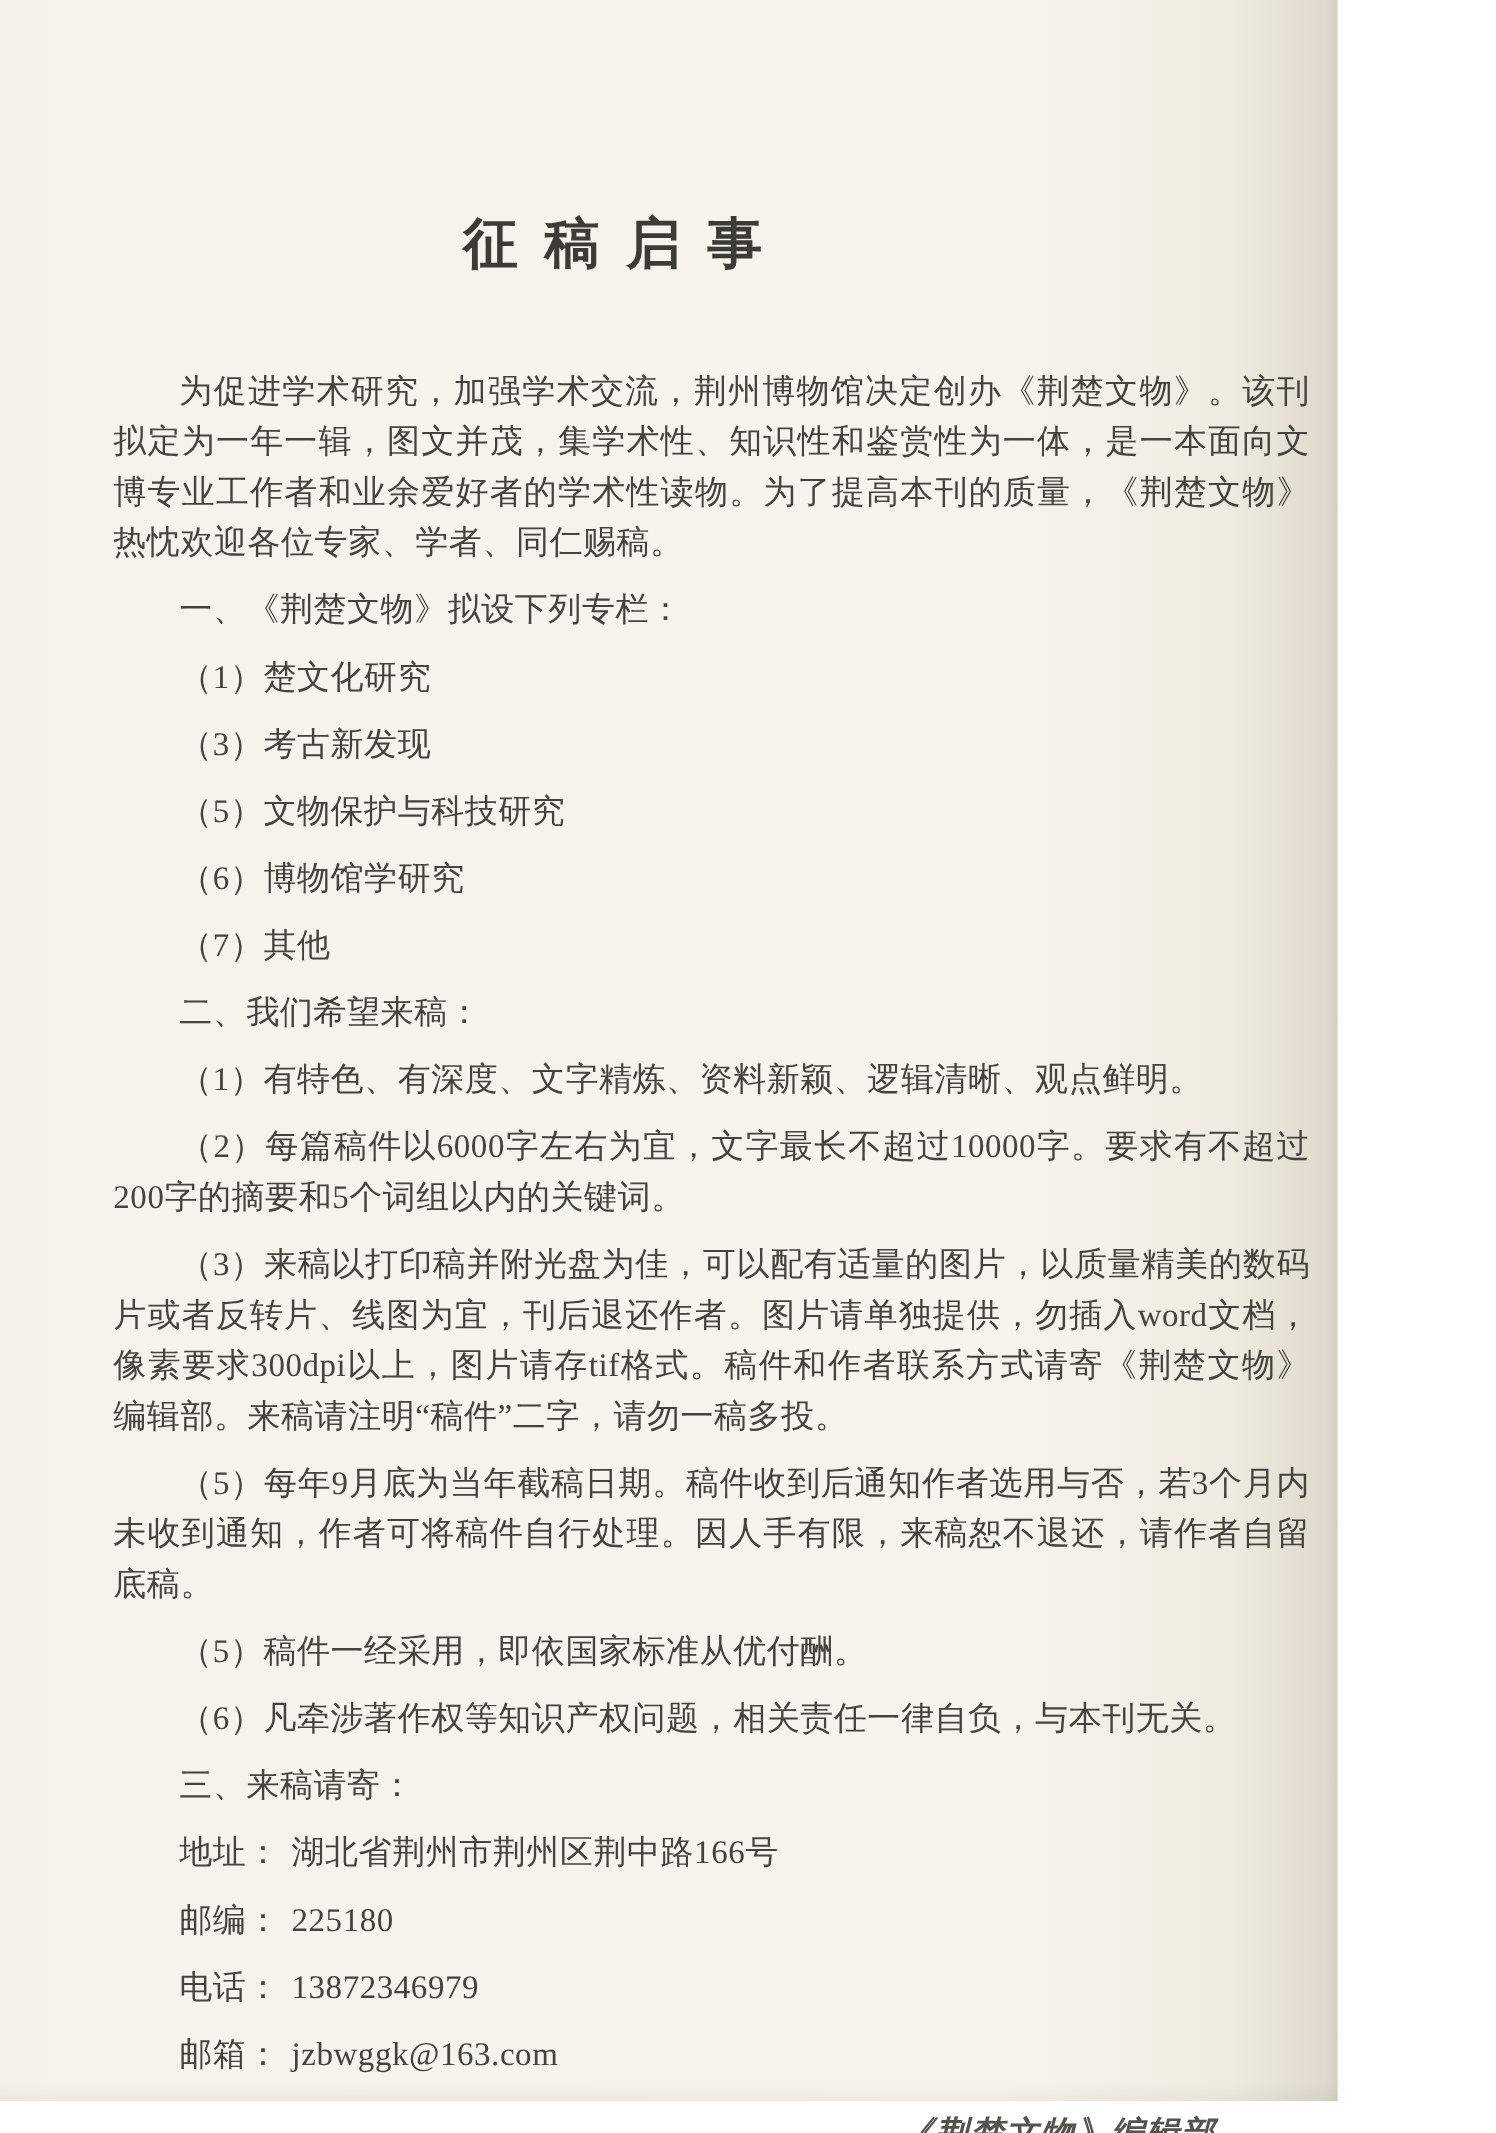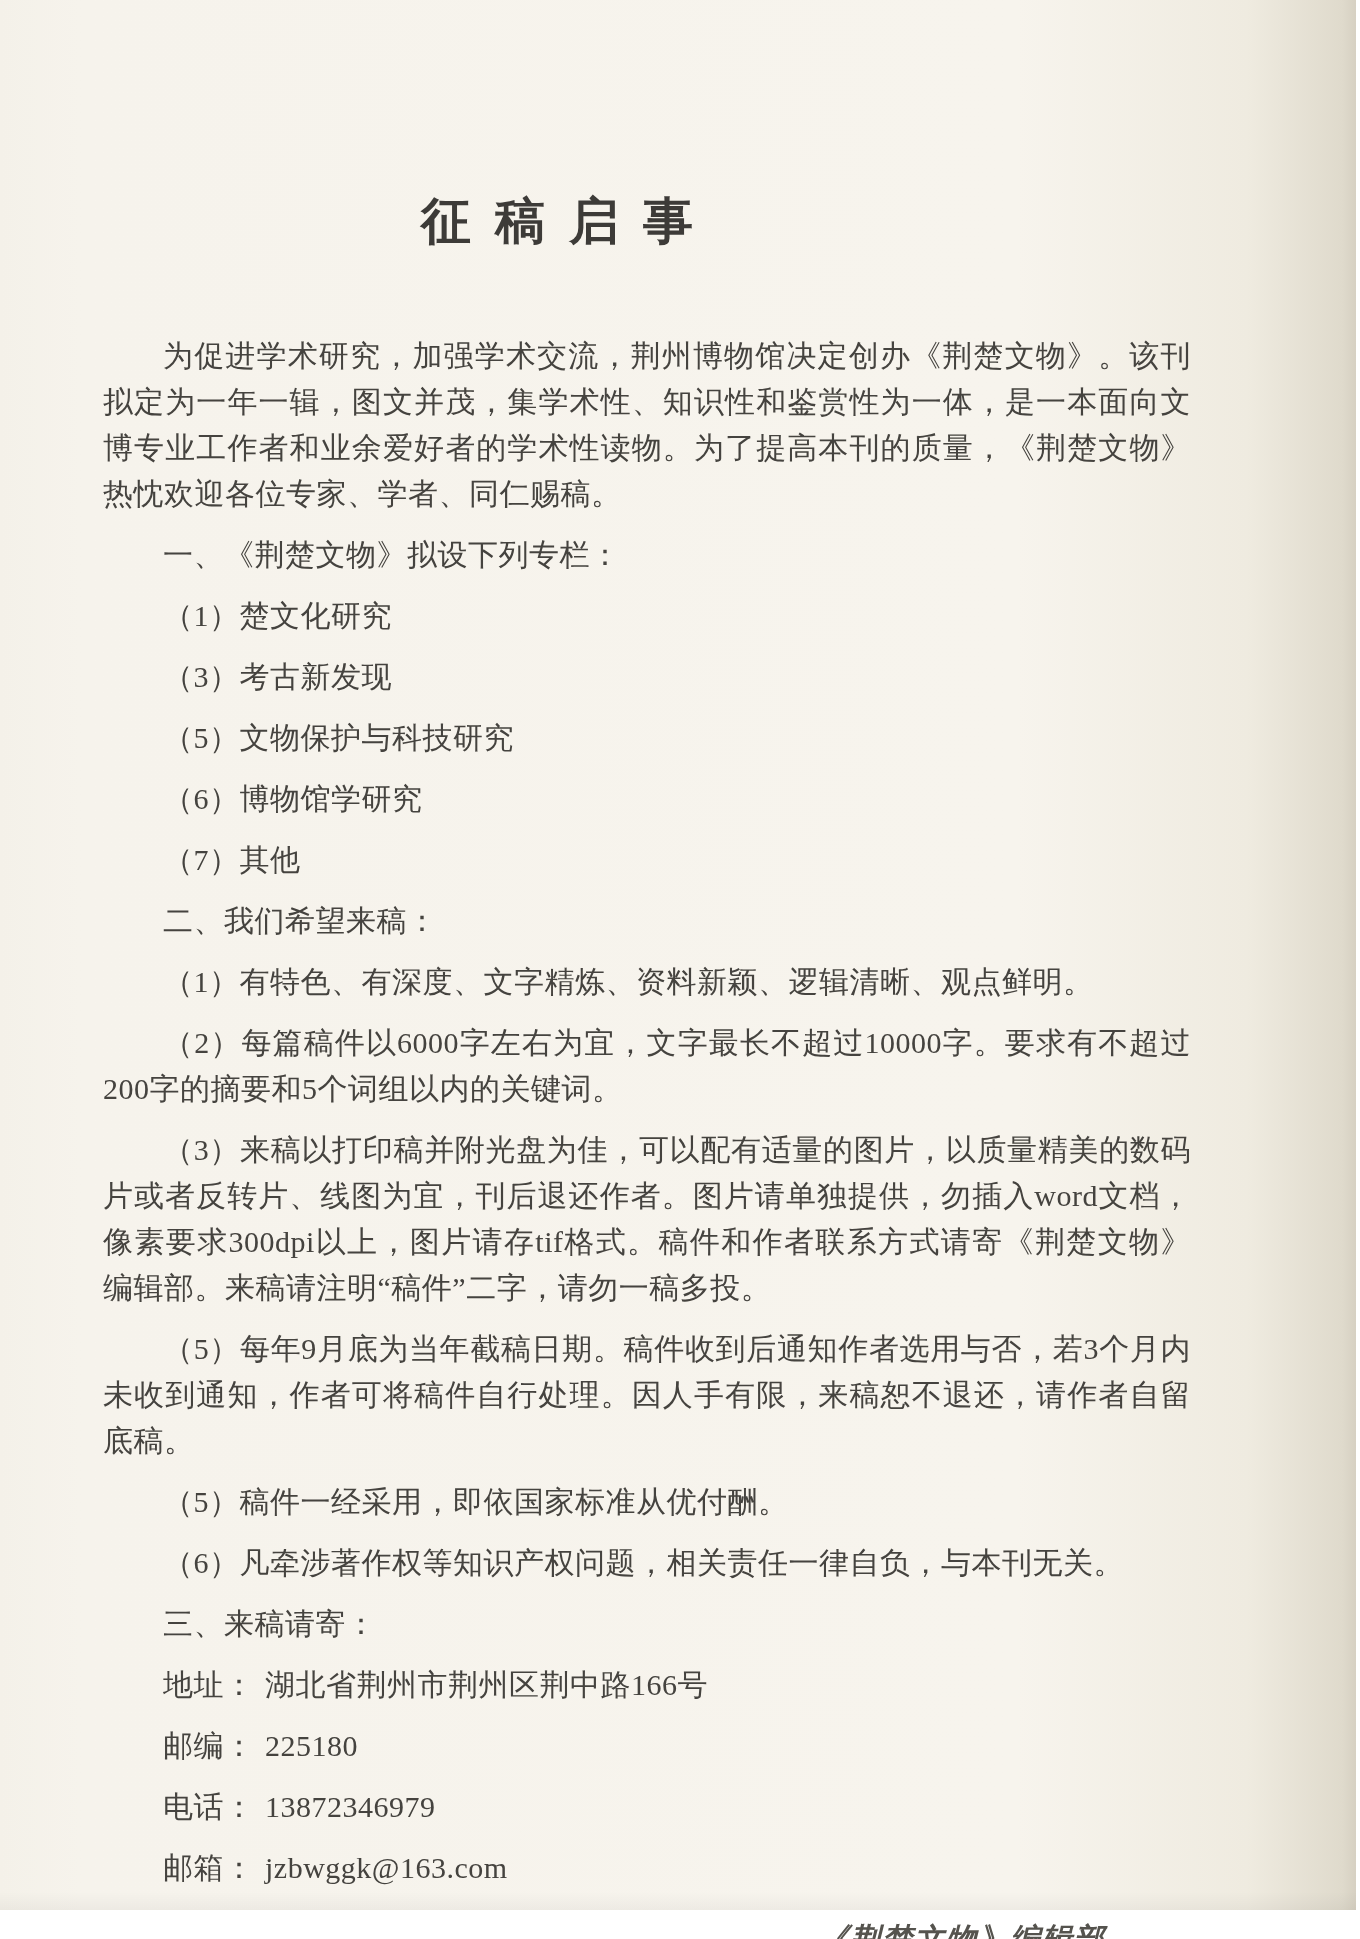--- a/index.html
+++ b/index.html
@@ -10,21 +10,21 @@
   body {
     width: 1360px;
     height: 1939px;
     position: relative;
     overflow: hidden;
     font-family: "Liberation Serif", "DejaVu Serif", serif;
   }
   .paper {
     position: absolute;
     top: 0; left: 0;
-    width: 1356px;
+    width: 1216px;
     height: 1910px;
     background:
       linear-gradient(to right,
         #f4f1e9 0%,
         #f6f3ec 6%,
         #f7f4ed 75%,
         #efebe0 92%,
         #dfdacc 99%,
         #d6d0c2 100%),
       #f6f3ec;

